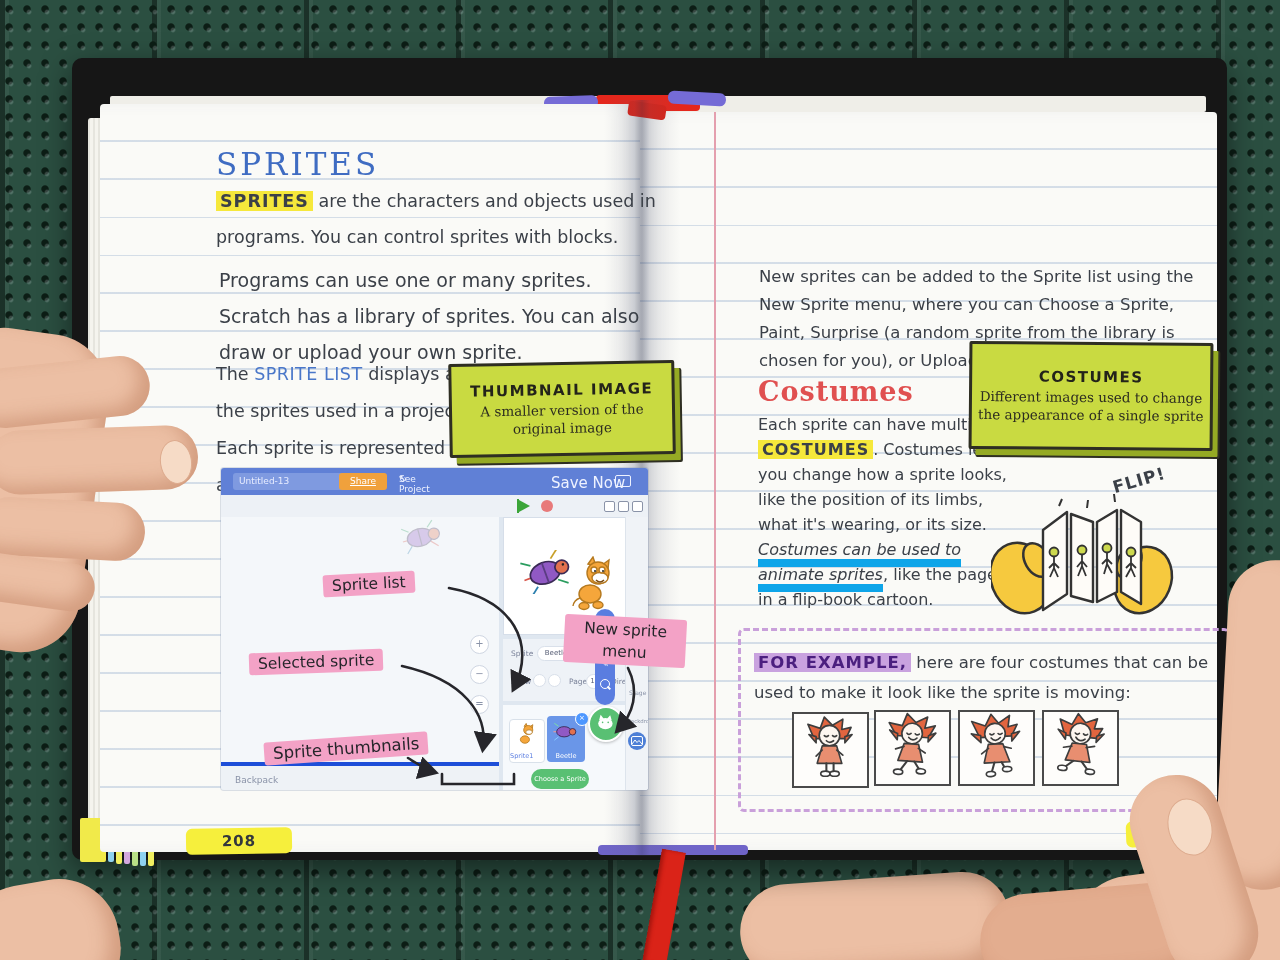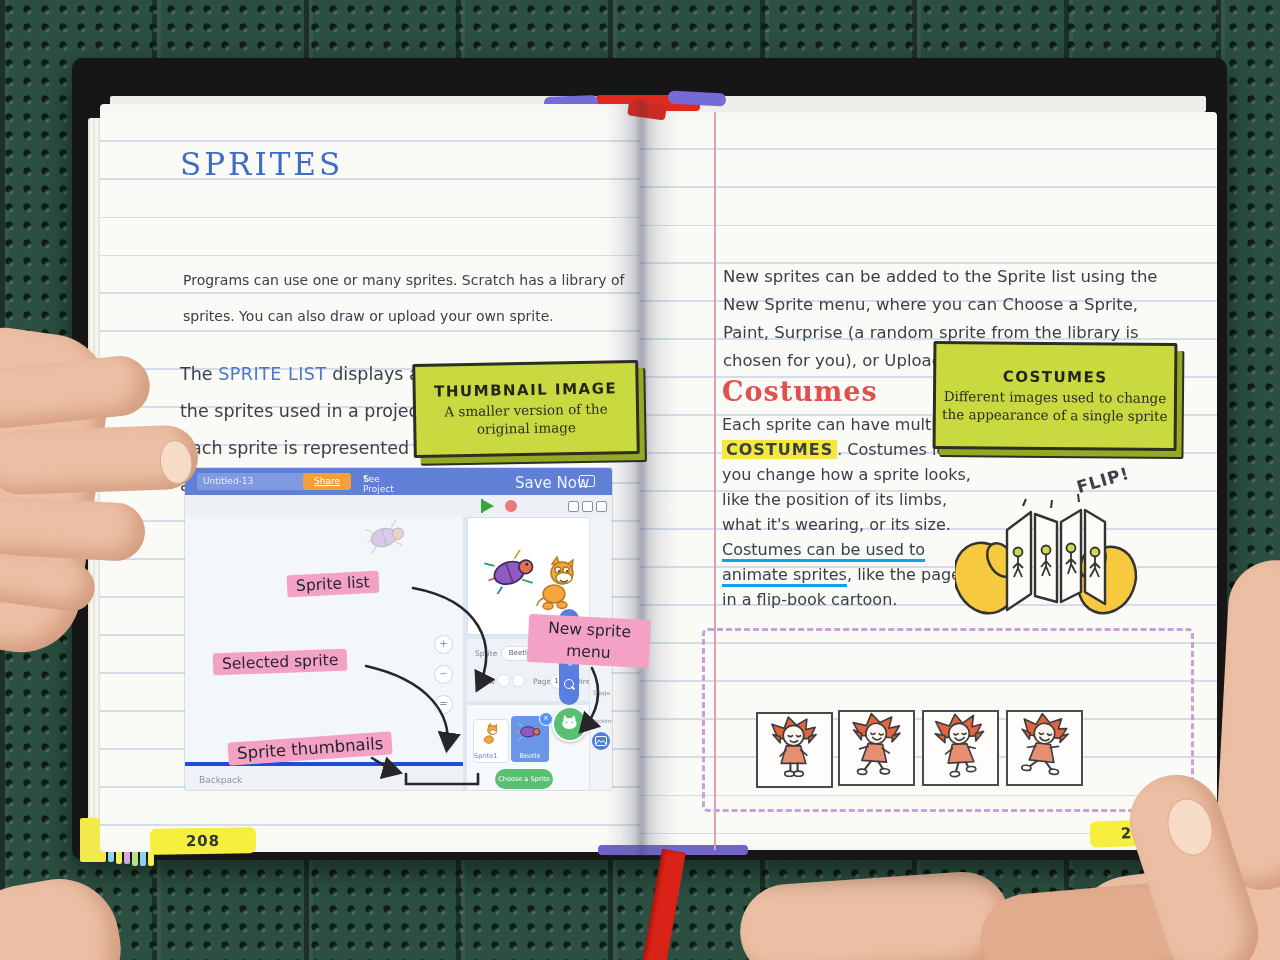--- a/index.html
+++ b/index.html
@@ -15,32 +15,32 @@
   .skin{position:absolute;background:#ecbfa4;border-radius:60px;box-shadow:inset -10px -8px 18px rgba(165,95,60,.35);}
   .nail{position:absolute;background:#f6dbc6;border:1px solid #ddab8e;border-radius:50%;}
   .cover{position:absolute;left:72px;top:58px;width:1155px;height:802px;background:#161616;border-radius:10px;z-index:10;box-shadow:0 10px 30px rgba(0,0,0,.5);}
   .stackL{position:absolute;left:88px;top:118px;width:24px;height:722px;z-index:12;background:repeating-linear-gradient(90deg,#e6e5de 0 2px,#f5f4ee 2px 5px);border-radius:3px;}
   .pageTopEdge{position:absolute;left:110px;top:96px;width:1096px;height:16px;background:#efeee8;z-index:12;border-radius:2px;}
   .page{position:absolute;background:#fafaf7;z-index:15;
     background-image:repeating-linear-gradient(180deg, transparent 0 36.5px, rgba(125,155,195,0.30) 36.5px 38px);}
   .spine{position:absolute;left:604px;top:100px;width:76px;height:756px;z-index:16;
     background:linear-gradient(90deg,transparent,rgba(90,95,120,.14) 40%,rgba(55,60,85,.30) 50%,rgba(90,95,120,.14) 60%,transparent);}
   .marginline{position:absolute;width:2px;background:#e49fae;z-index:16;}
-  .content{position:absolute;inset:0;z-index:20;}
+  .content{position:absolute;inset:0;z-index:20;margin-left:36px;}
   .hw{font-family:"DejaVu Sans",sans-serif;color:#3b4048;position:absolute;}
   .title{font-family:"DejaVu Serif",serif;color:#3f6cc2;font-size:31px;letter-spacing:3px;}
   .hl{background:#f6e83b;padding:0 4px;font-weight:bold;letter-spacing:1px;}
   .blueterm{color:#4a77c9;letter-spacing:.5px;}
   .callout{position:absolute;background:#c9da41;border:3px solid #2e2e22;border-radius:2px;
     box-shadow:6px 7px 0 -1px #95aa24,7px 8px 0 0 #2e2e22;z-index:21;display:flex;flex-direction:column;justify-content:center;}
   .callout .ct{font-weight:800;letter-spacing:1.5px;text-align:center;font-size:15px;color:#23231a;}
   .callout .cb{font-family:"DejaVu Serif",serif;text-align:center;font-size:13.5px;color:#2c2c20;line-height:1.3;margin-top:3px;}
   .plabel{position:absolute;background:#f3a2c6;color:#26262b;font-size:15.5px;padding:2px 9px;border-radius:3px;z-index:26;white-space:nowrap;}
   .redhead{font-family:"DejaVu Serif",serif;font-weight:bold;color:#e05050;font-size:27px;letter-spacing:1px;}
-  .uline{border-bottom:3px solid #0ea5e9;}
+  .uline{border-bottom:8px solid #0ea5e9;font-style:italic;}
   .exbox{position:absolute;border:3px dashed #c9a0da;border-radius:6px;z-index:21;}
   .exhl{background:#c9a2df;color:#4b1f7f;font-weight:bold;letter-spacing:1px;padding:0 4px;}
   .pagenum{position:absolute;background:#f6ef3c;border-radius:6px;z-index:22;display:flex;align-items:center;justify-content:center;font-weight:bold;font-size:15px;color:#33373d;letter-spacing:1px;}
   .ghost{position:absolute;color:#4b6cae;opacity:.12;filter:blur(.6px);font-size:18px;white-space:nowrap;z-index:20;}
   
   .shot{position:absolute;left:185px;top:468px;width:427px;height:322px;background:#dfe7f0;z-index:21;border-radius:3px;overflow:hidden;box-shadow:0 0 0 1px rgba(120,140,170,.25);}
   .shot *{position:absolute;}
   .sh-top{left:0;top:0;width:427px;height:27px;background:#6080d6;}
   .sh-input{left:12px;top:5px;width:116px;height:17px;background:#7f9ae0;border-radius:3px;color:#e8edff;font-size:9px;line-height:17px;padding-left:6px;box-sizing:border-box;}
   .sh-share{left:118px;top:5px;width:48px;height:17px;background:#f0a13c;border-radius:3px;color:#fff;font-size:9px;line-height:17px;text-align:center;text-decoration:underline;}
@@ -103,22 +103,25 @@
 
   <div class="page" style="left:100px;top:104px;width:540px;height:748px;border-radius:4px 0 0 4px;box-shadow:inset -18px 0 22px -14px rgba(70,80,110,.35);"></div>
   <div class="page" style="left:640px;top:112px;width:577px;height:738px;border-radius:0 4px 4px 0;box-shadow:inset 18px 0 22px -14px rgba(70,80,110,.35);"></div>
   <div class="marginline" style="left:714px;top:112px;height:738px;"></div>
   <div class="spine"></div>
 
   <div class="content">
 
     <div class="hw title" style="left:180px;top:146px;">SPRITES</div>
 
-
-    <div class="hw" style="left:183px;top:262px;width:450px;font-size:14px;line-height:36px;">Programs can use one or many sprites. Scratch has a library of sprites. You can also draw or upload your own sprite.</div>
+    <div class="hw" style="left:180px;top:183px;width:458px;font-size:17.5px;line-height:36px;">
+      <span class="hl">SPRITES</span><span> are the characters and objects used in programs. You can control sprites with blocks.</span>
+    </div>
+
+    <div class="hw" style="left:183px;top:262px;width:450px;font-size:19px;line-height:36px;">Programs can use one or many sprites. Scratch has a library of sprites. You can also draw or upload your own sprite.</div>
 
     <div class="hw" style="left:180px;top:356px;width:272px;font-size:17.5px;line-height:37px;">
       <span>The </span><span class="blueterm">SPRITE LIST</span><span> displays all the sprites used in a project. Each sprite is represented by a </span><span class="hl">THUMBNAIL IMAGE</span><span>.</span>
     </div>
 
     <div class="callout" style="left:413px;top:362px;width:220px;height:88px;transform:rotate(-1deg);">
       <div class="ct">THUMBNAIL IMAGE</div>
       <div class="cb">A smaller version of the original image</div>
     </div>
 
@@ -330,20 +333,23 @@
         <g>
             <circle cx="140" cy="84" r="4.5" fill="#cdd94e"></circle>
             <path d="M140,89 v11 M140,95 l-5,5 M140,95 l5,5 M140,100 l-5,9 M140,100 l4,9"></path>
           </g>
       </g>
       <path d="M68,38 l3,-7 M96,40 l1,-8 M124,34 l-1,-8" stroke="#333" stroke-width="2" fill="none"></path>
     </svg>
     <div class="hw" style="left:1076px;top:470px;font-weight:bold;font-size:17px;transform:rotate(-16deg);letter-spacing:1px;">FLIP!</div>
 
     <div class="exbox" style="left:702px;top:628px;width:486px;height:178px;"></div>
+    <div class="hw" style="left:718px;top:648px;width:456px;font-size:16.5px;line-height:30px;z-index:22;">
+      <span class="exhl">FOR EXAMPLE,</span><span> here are four costumes that can be used to make it look like the sprite is moving:</span>
+    </div>
 
     <div class="elfframe" style="left:756px;top:712px;">
       <svg width="73" height="72" viewBox="0 0 60 70">
         <g stroke="#3d3d3d" stroke-width="1.6" stroke-linejoin="round" stroke-linecap="round">
           <polygon points="14,24 8,10 20,14 24,3 32,11 42,5 41,15 50,13 45,24" fill="#e2653f"></polygon>
           <polygon points="16,22 9,20 16,28" fill="#e2653f"></polygon>
             <polygon points="44,22 51,20 44,28" fill="#e2653f"></polygon>
           <circle cx="29" cy="21" r="10" fill="#fdf6f0"></circle>
           <path d="M24,21 q2,2 4,0 M32,21 q2,2 4,0 M26,26 q3,3 7,0" fill="none"></path>
           <path d="M22,31 h14 l5,17 h-24 z" fill="#e88e70"></path>

